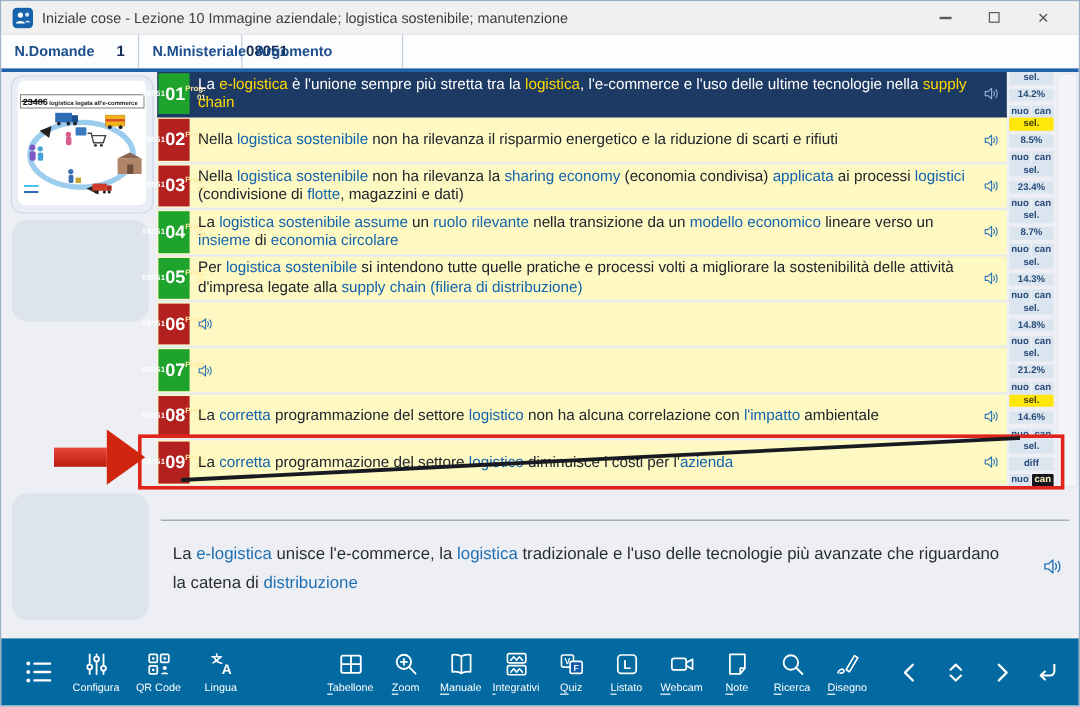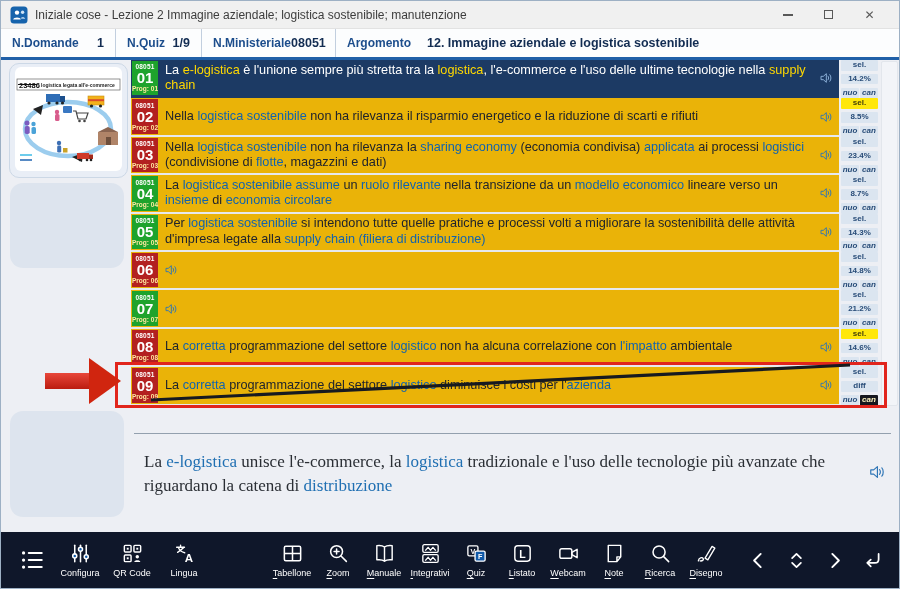--- a/index.html
+++ b/index.html
@@ -27,62 +27,62 @@
 
   
   .thumb{position:absolute;left:8px;top:62px;width:117px;height:113px;background:#e9eef6;border:1px solid #ccd8e6;border-radius:10px;}
   .thumb svg{position:absolute;left:5px;top:3px;}
   .ph{position:absolute;background:#dde4ee;border-radius:13px;}
   .ph1{left:9px;top:182px;width:114px;height:85px;}
   .ph2{left:9px;top:410px;width:114px;height:106px;}
 
   
   .list{position:absolute;left:130px;top:59px;width:708px;}
-  .q-row{display:flex;height:38.4px;box-sizing:border-box;background:#eab308;border-bottom:2px solid #e6e9ee;align-items:stretch;}
+  .q-row{display:flex;height:38.4px;box-sizing:border-box;background:#fef9c3;border-bottom:2px solid #e6e9ee;align-items:stretch;}
   .q-row.selected{background:#1c3a64;border-bottom-color:#1c3a64;}
-  .badge{width:26px;min-width:26px;margin:1px 0 1px 1px;display:flex;flex-direction:column;align-items:center;justify-content:center;color:#fff;text-align:right;}
+  .badge{width:26px;min-width:26px;margin:1px 0 1px 1px;display:flex;flex-direction:row;align-items:center;justify-content:center;color:#fff;text-align:right;}
   .badge.green{background:#1ea32c;}
   .badge.red{background:#b32020;}
   .b-code{font-size:6.5px;line-height:7px;font-weight:700;letter-spacing:.2px;}
   .b-num{font-size:15px;line-height:15px;font-weight:700;}
   .b-prog{font-size:6.5px;line-height:7.5px;font-weight:700;color:#ffe9a0;}
   .q-text{flex:1;align-self:center;padding:0 4px 0 7px;font-size:12.7px;line-height:15.3px;font-weight:400;color:#20242c;}
   .q-text .kw{color:#1163ae;}
   .q-row.selected .q-text{color:#fff;}
   .q-row.selected .q-text .kw{color:#ffd800;}
   .q-speaker{width:26px;display:flex;align-items:center;justify-content:center;color:#2e75b6;}
   .q-speaker svg{width:16px;height:16px;}
   .q-row.selected .q-speaker{color:#8fb4dc;}
 
   
   .chips{position:absolute;left:840px;top:59px;width:37px;}
   .chip-stack{height:38.4px;box-sizing:border-box;display:flex;flex-direction:column;justify-content:space-between;gap:1px;}
   .chip{background:#dbe5f0;color:#274b77;font-size:8px;font-weight:700;text-align:center;line-height:10.5px;border-radius:1px;}
   .chip.yellow{background:#ffe70a;color:#44400a;}
-  .chip-row{display:flex;gap:1px;font-style:italic;}
+  .chip-row{display:flex;gap:1px;}
   .chip-row .chip{flex:1;}
   .chip.dark{background:#15171e;color:#fdf3c0;}
   .scroll-strip{position:absolute;left:880px;top:60px;width:17px;height:345px;background:#f2f4f8;border:1px solid #e2e6ec;box-sizing:border-box;border-radius:2px;}
 
   
   .red-box{position:absolute;left:114px;top:361px;width:772px;height:46px;border:3.5px solid #e1251c;box-sizing:border-box;z-index:4;pointer-events:none;}
   .strike-svg{position:absolute;left:130px;top:358px;width:726px;height:46px;z-index:5;pointer-events:none;}
   .arrow{position:absolute;left:44px;top:357px;width:80px;height:46px;z-index:6;}
   .arrow .bar{position:absolute;left:0;top:15px;width:44px;height:16px;background:linear-gradient(#e8473a,#bb1c10);}
   .arrow .head{position:absolute;left:44px;top:0;width:0;height:0;border-top:23px solid transparent;border-bottom:23px solid transparent;border-left:32px solid #d0250f;}
 
   
   .divider{position:absolute;left:133px;top:432px;width:757px;height:1px;background:#93a0ae;}
-  .explain{position:absolute;left:143px;top:449px;width:700px;font-size:17px;line-height:23.5px;color:#2a2e34;font-family:Liberation Serif, serif;}
+  .explain{position:absolute;left:143px;top:449px;width:700px;font-size:14px;line-height:23.5px;color:#2a2e34;}
   .explain .kw{color:#1f6fb2;}
   .explain-speaker{position:absolute;left:866px;top:461px;width:20px;height:20px;color:#2e75b6;}
   .explain-speaker svg{width:20px;height:20px;}
 
   
-  .toolbar{position:absolute;left:0;bottom:0;width:100%;height:56px;background:#0f172a;display:flex;align-items:center;padding:0 14px;box-sizing:border-box;}
+  .toolbar{position:absolute;left:0;bottom:0;width:100%;height:56px;background:#0369a1;display:flex;align-items:center;padding:0 14px;box-sizing:border-box;}
   .tb-group{display:flex;align-items:center;}
   .tb-group.gap-l{gap:10px;}
   .tb-group.gap-m{gap:4px;}
   .tb-group.gap-n{gap:12px;margin-left:18px;}
   .sp1{flex:1;}
   .tb-btn{display:flex;flex-direction:column;align-items:center;justify-content:center;min-width:42px;height:50px;color:#fff;gap:3px;cursor:default;}
   .tb-btn svg{width:23px;height:23px;}
   .tb-btn.icon-only{min-width:34px;}
   .tb-btn.icon-only svg{width:26px;height:26px;}
   .tb-group.gap-n .tb-btn{min-width:26px;}
@@ -214,53 +214,48 @@
 <div class="window">
 
   <div class="titlebar">
     <svg class="app-icon" viewBox="0 0 18 18">
       <rect x="0.5" y="0.5" width="17" height="17" rx="3.5" fill="#1663ac"></rect>
       <circle cx="7" cy="6.6" r="2.2" fill="#fff"></circle>
       <path d="M3.2 13.5 C3.2 10.7 10.8 10.7 10.8 13.5 Z" fill="#fff"></path>
       <circle cx="12.6" cy="6.2" r="1.7" fill="#cfe3f5"></circle>
       <path d="M10.6 12.6 C11.4 10.6 14.8 10.8 15.2 12.8 Z" fill="#cfe3f5"></path>
     </svg>
-    <span class="title-text">Iniziale cose - Lezione 2 Immagine aziendale; logistica sostenibile; manutenzione</span>
+    <span class="title-text">Iniziale cose - Lezione 10 Immagine aziendale; logistica sostenibile; manutenzione</span>
     <div class="win-controls">
       <div class="win-btn">
           <div class="ico-min"></div>
         </div>
       <div class="win-btn">
           <div class="ico-max"></div>
         </div>
       <div class="win-btn">
           <span class="ico-close">✕</span>
         </div>
     </div>
   </div>
 
   <div class="header" id="header-fields">
     <div class="h-field">
       <span class="h-label">N.Domande</span>
       <span class="h-value">1</span>
     </div>
 
-    <div class="h-field">
-      <span class="h-label">N.Quiz</span>
-      <span class="h-value">1/9</span>
-    </div>
 
     <div class="h-field">
       <span class="h-label">N.Ministeriale</span>
       <span class="h-value">08051</span>
     </div>
 
     <div class="h-field">
       <span class="h-label">Argomento</span>
-      <span class="h-value">12. Immagine aziendale e logistica sostenibile</span>
     </div>
   </div>
 
   <div class="thumb">
     <svg width="107" height="104" viewBox="0 0 107 104">
       <rect x="0" y="0" width="107" height="104" rx="6" fill="#ffffff"></rect>
 
       <ellipse cx="53" cy="62" rx="43" ry="27" fill="none" stroke="#9ccdee" stroke-width="4.5"></ellipse>
       <polygon points="18,42 28,38 26,48" fill="#222"></polygon>
       <polygon points="57,90 68,86 67,95" fill="#222"></polygon>

